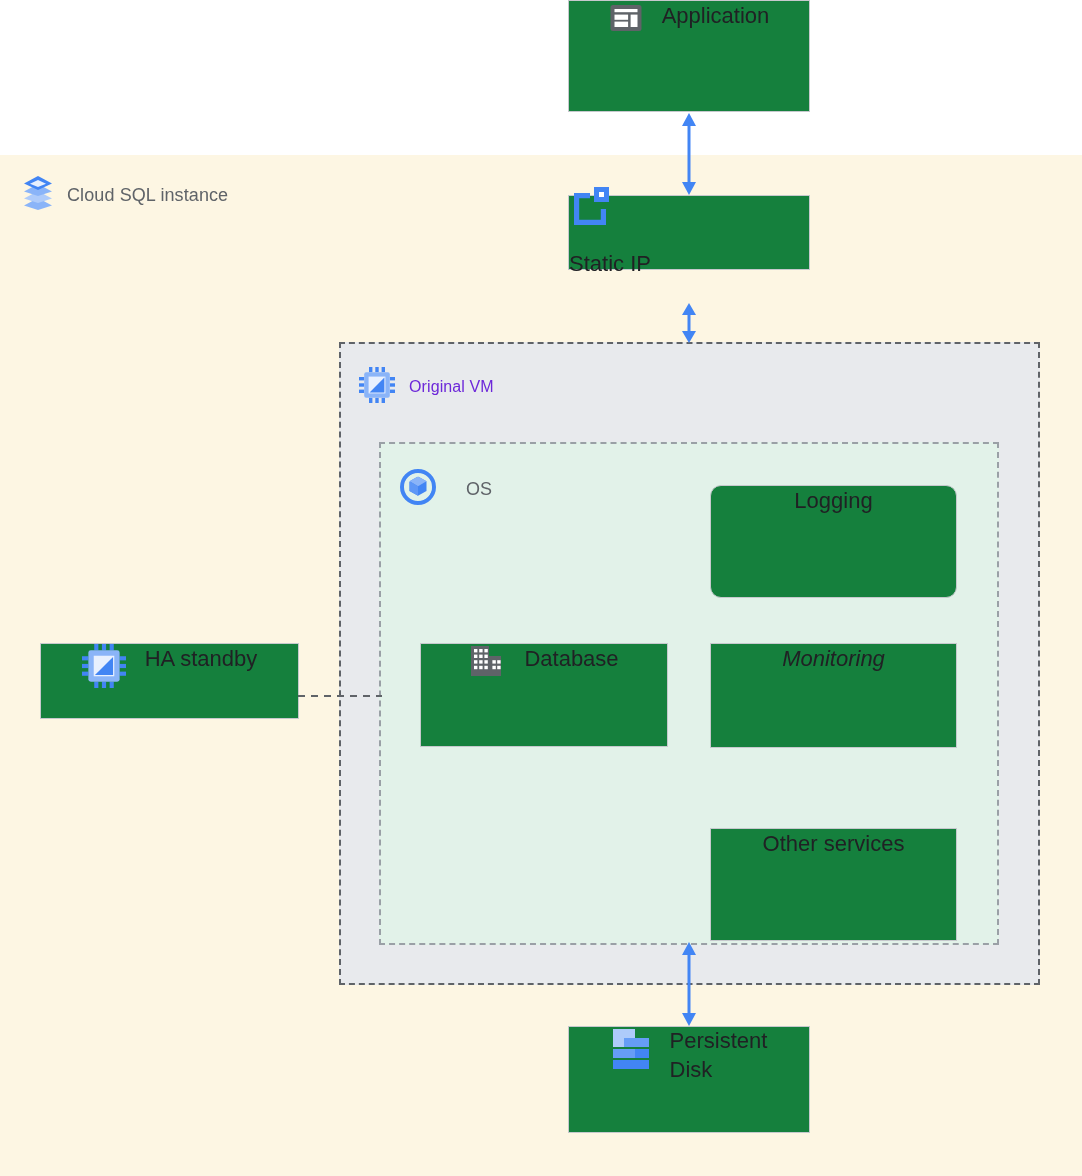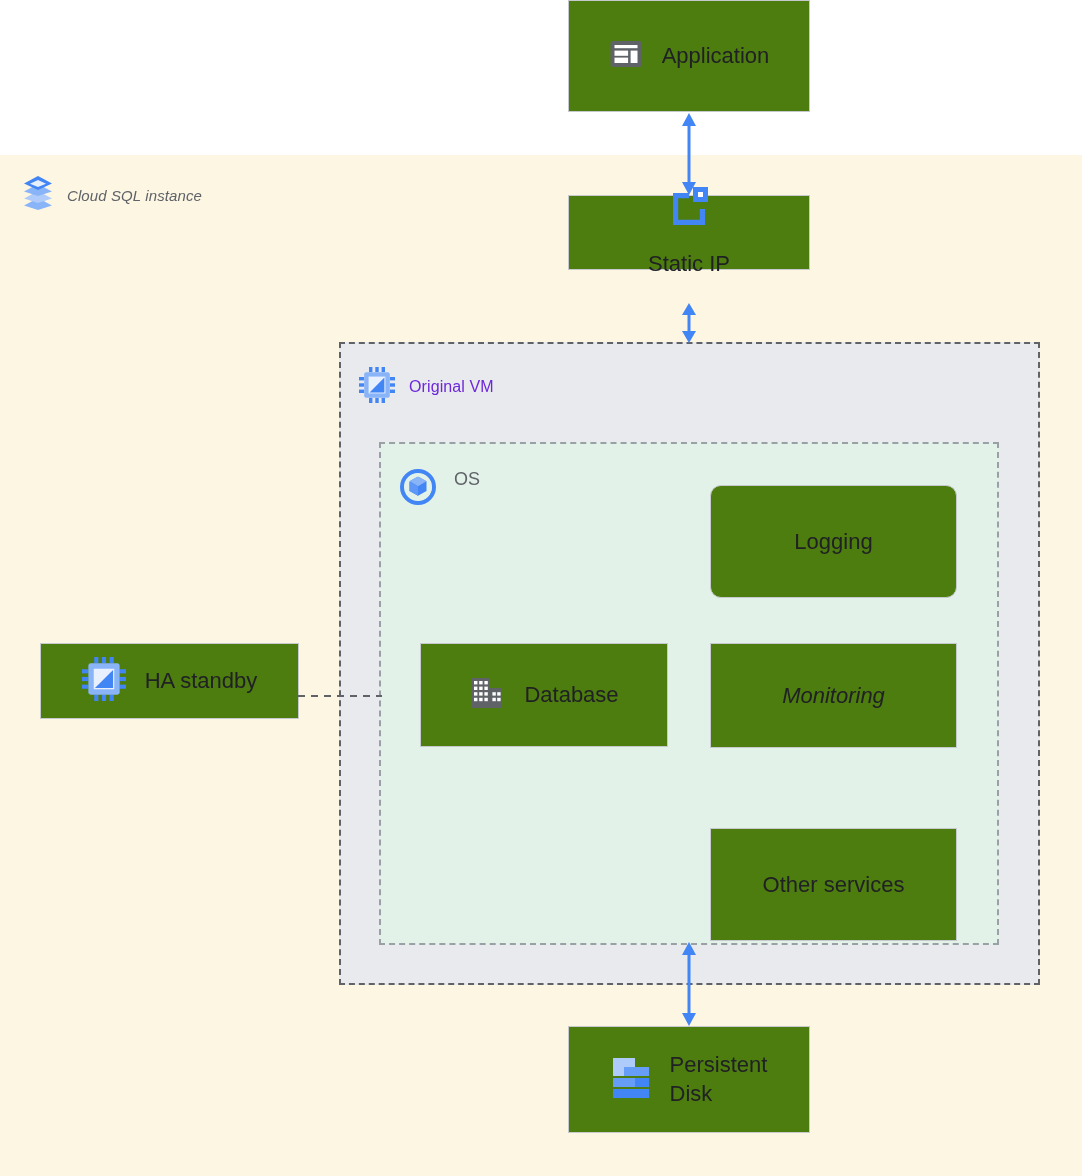--- a/index.html
+++ b/index.html
@@ -30,24 +30,23 @@
   }
   #cloudsql-label {
     position: absolute;
     left: 22px;
     top: 176px;
     display: flex;
     align-items: center;
     gap: 13px;
   }
   #cloudsql-label .lbl {
-    font-size: 15px;
+    font-size: 18px;
     color: #5f6368;
     letter-spacing: 0.1px;
-    font-style: italic;
   }
 
   
   #vm-container {
     position: absolute;
     left: 339px;
     top: 342px;
     width: 701px;
     height: 643px;
     background: #e8eaed;
@@ -77,37 +76,36 @@
     height: 503px;
     background: #e2f2e9;
     border: 2px dashed #9aa0a6;
     box-sizing: border-box;
   }
   #os-label {
     position: absolute;
     left: 400px;
     top: 469px;
     display: flex;
-    align-items: flex-start;
-    gap: 18px;
+    align-items: center;
+    gap: 30px;
   }
   #os-label .lbl {
     font-size: 18px;
     color: #5f6368;
     letter-spacing: 0.1px;
   }
 
   
   .node {
     position: absolute;
-    background: #4d7c0f;
+    background: #15803d;
     border: 1px solid #c6c9cd;
     box-sizing: border-box;
     display: flex;
-    align-items: center;
     justify-content: center;
     gap: 19px;
   }
   .node .label {
     font-size: 22px;
     color: #202124;
     line-height: 1.32;
   }
   .node.plain .label {
     text-align: center;

